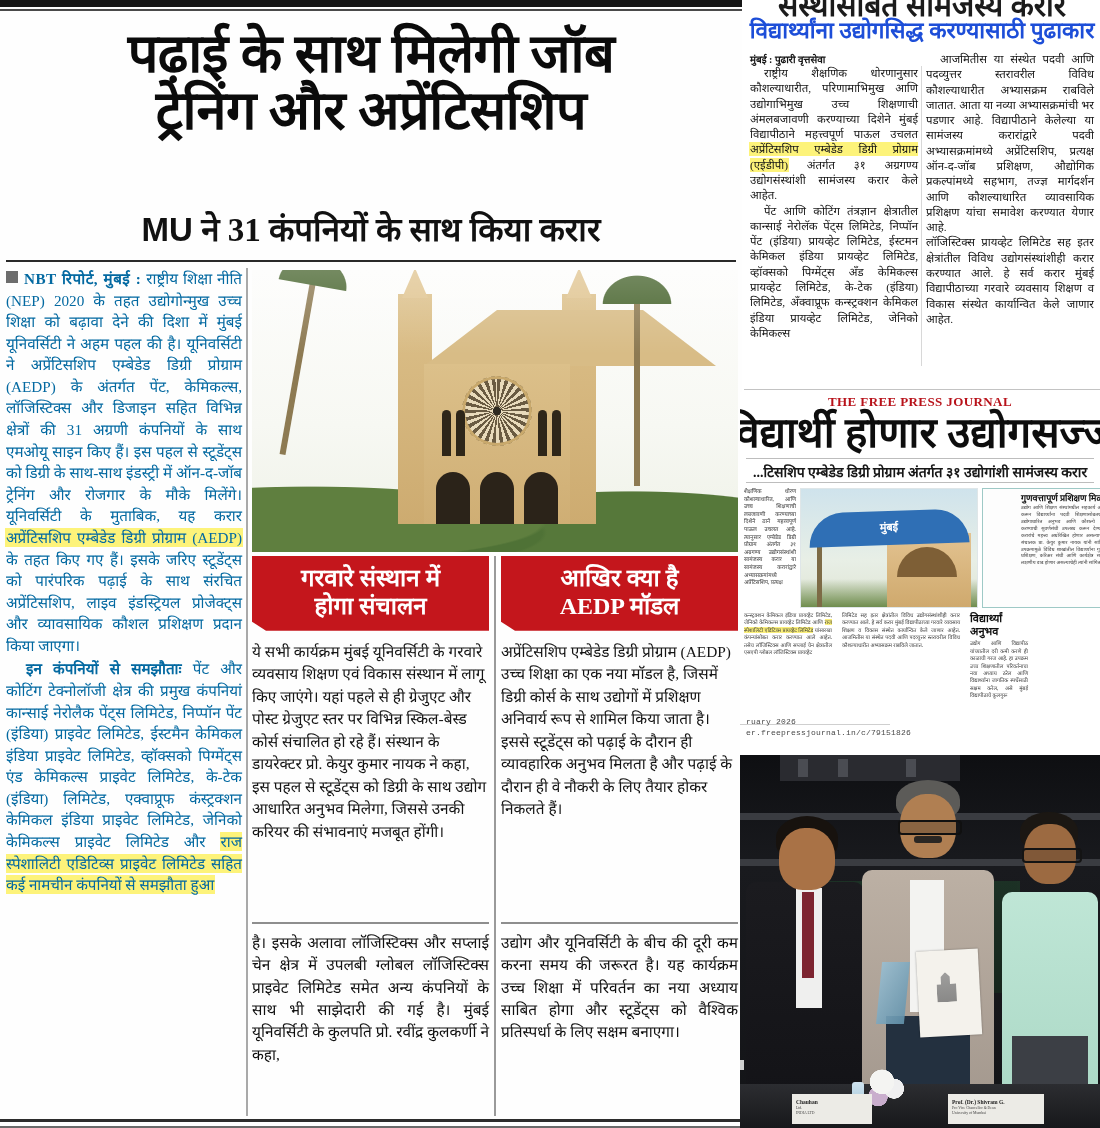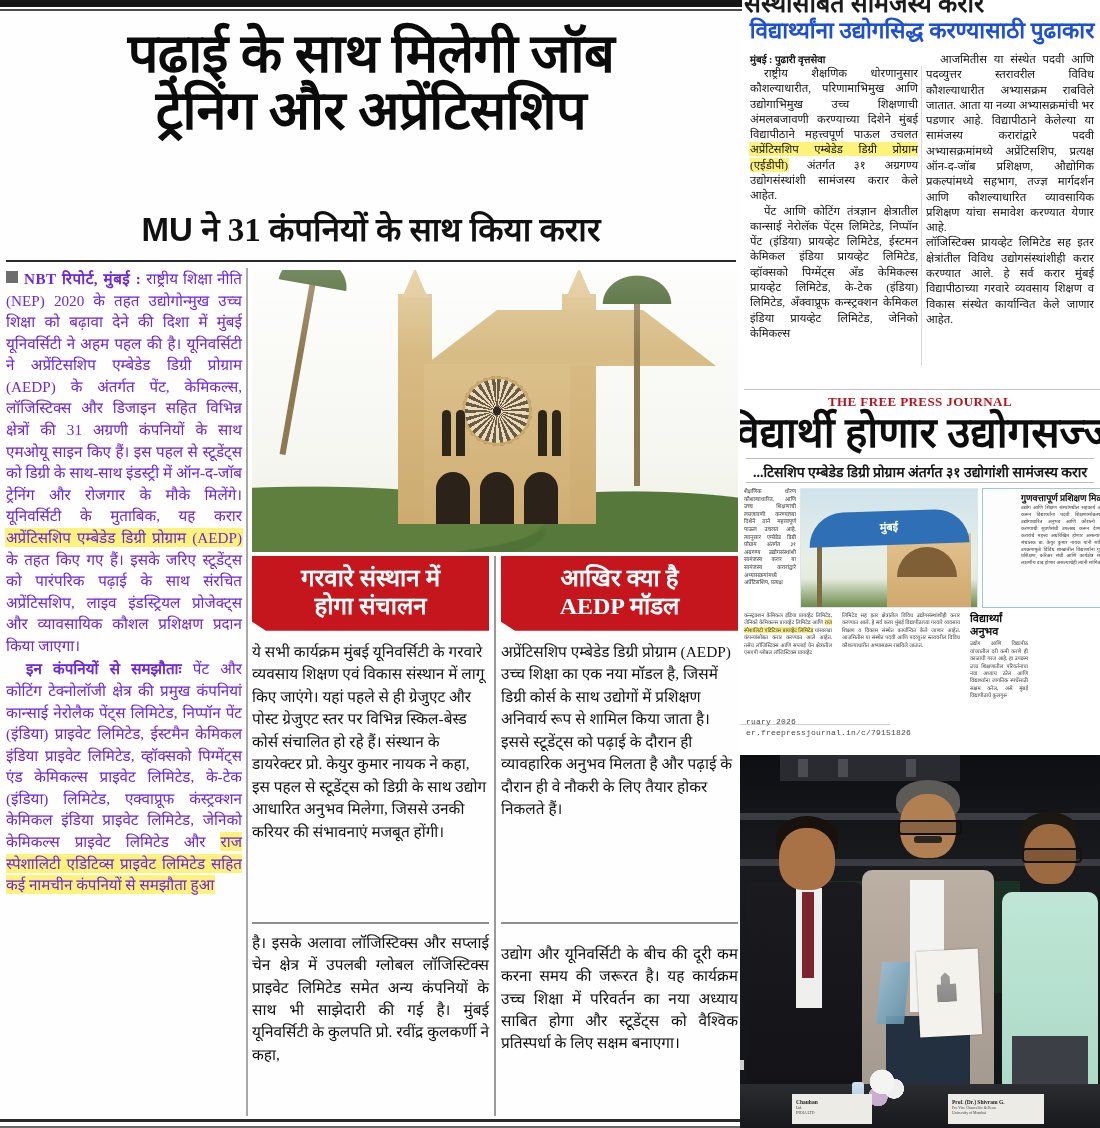--- a/index.html
+++ b/index.html
@@ -27,21 +27,21 @@
     position:absolute;left:8px;top:212px;width:726px;text-align:center;
     font-size:33px;font-weight:bold;color:#111;line-height:1.1;
   }
   .subhead .mu{font-family:"Liberation Sans",sans-serif;font-weight:bold;}
   .rule-thin{position:absolute;background:#2a2a2a;}
 
   
   .col-left{
     position:absolute;left:6px;top:268px;width:236px;height:848px;
     font-size:15.2px;line-height:1.42;text-align:justify;
-    color:#6d28d9;
+    color:#0369a1;
   }
   .col-left p{margin:0 0 2px 0;text-align:justify;}
   .lead-marker{display:inline-block;width:12px;height:12px;background:#6d6d6d;margin-right:6px;vertical-align:1px;}
   .byline{font-family:"Liberation Serif",serif;font-weight:bold;letter-spacing:.5px;}
   .hl-yellow{background:#fdf37a;box-shadow:0 0 0 1px #fdf37a;}
   .para-ind{text-indent:20px;}
   .bold-run{font-weight:bold;}
 
   
   .photo-wrap{position:absolute;left:252px;top:270px;width:486px;height:282px;overflow:hidden;background:#eef0ea;}
@@ -84,30 +84,30 @@
     clip-path:polygon(0 0,100% 0,100% 100%,14px 100%,0 calc(100% - 9px));
   }
   .redbox .flag .l2{display:block;}
   .box-body{
     margin-top:10px;font-size:15.4px;line-height:1.46;text-align:left;color:#141414;
   }
   .vdiv{position:absolute;left:494px;top:556px;width:2px;height:560px;background:#9a9a9a;}
   .hdiv{position:absolute;background:#8e8e8e;}
 
   .col-mid-b{position:absolute;left:252px;top:932px;width:237px;font-size:15.4px;line-height:1.45;text-align:justify;}
-  .col-right-b{position:absolute;left:501px;top:932px;width:237px;font-size:15.4px;line-height:1.45;text-align:justify;margin-top:11px;}
+  .col-right-b{position:absolute;left:501px;top:932px;width:237px;font-size:15.4px;line-height:1.45;text-align:justify;}
 
   .nbt-botline{position:absolute;left:0;bottom:6px;width:742px;height:3px;background:#2c2c2c;}
   .nbt-botline2{position:absolute;left:0;bottom:0;width:742px;height:2px;background:#6a6a6a;}
   .vrule-left{position:absolute;left:246px;top:268px;width:2px;height:848px;background:#a9a9a9;}
 
   
   .pudhari{position:absolute;left:744px;top:0;width:356px;height:392px;background:#fff;overflow:hidden;}
   .pud-cut{position:absolute;left:0;top:0;width:356px;height:18px;overflow:hidden;
-     font-size:25px;font-weight:bold;color:#1b1b1b;text-align:left;line-height:1;}
+     font-size:30px;font-weight:bold;color:#1b1b1b;text-align:center;line-height:1;}
   .pud-cut span{position:relative;top:-9px;}
   .pud-head{position:absolute;left:4px;top:18px;width:348px;text-align:center;
      font-size:22.5px;font-weight:bold;color:#1d4ed8;line-height:1.14;}
   .pud-byline{position:absolute;left:6px;top:52px;font-size:10px;font-weight:bold;color:#161616;}
   .pud-c1{position:absolute;left:6px;top:66px;width:168px;font-size:11.4px;line-height:1.34;text-align:justify;color:#161616;}
   .pud-c2{position:absolute;left:182px;top:52px;width:168px;font-size:11.4px;line-height:1.34;text-align:justify;color:#161616;}
   .pud-c1 p,.pud-c2 p{margin:0;text-indent:14px;}
   .pud-rule{position:absolute;left:0;width:356px;height:1px;background:#c3c3c3;}
   .pud-vr{position:absolute;left:177px;top:66px;width:1px;height:300px;background:#d8d8d8;}
 

